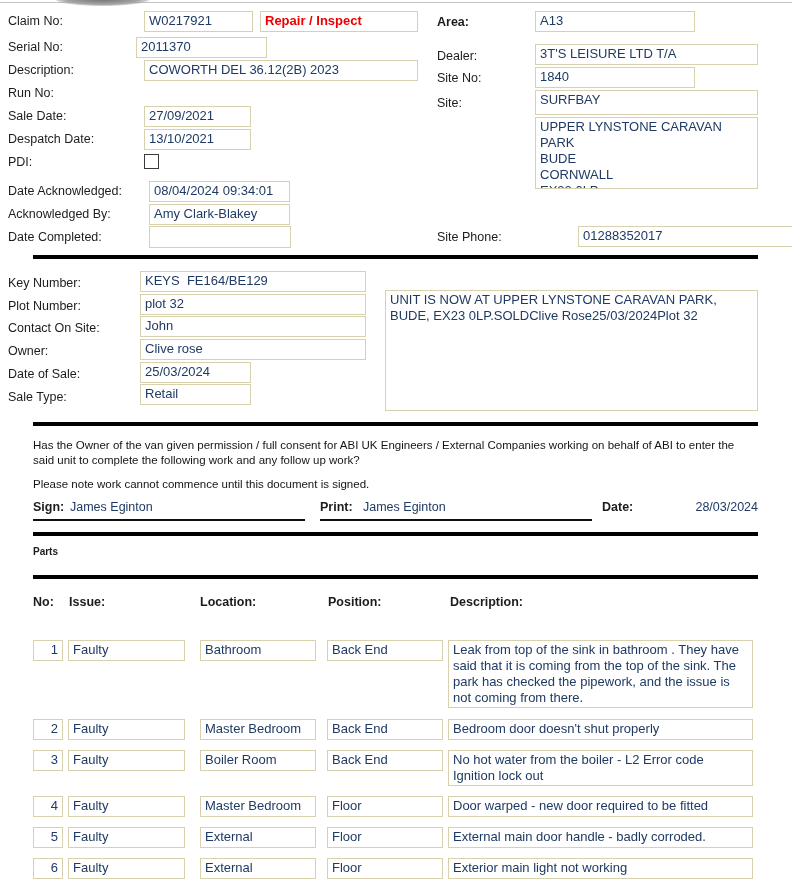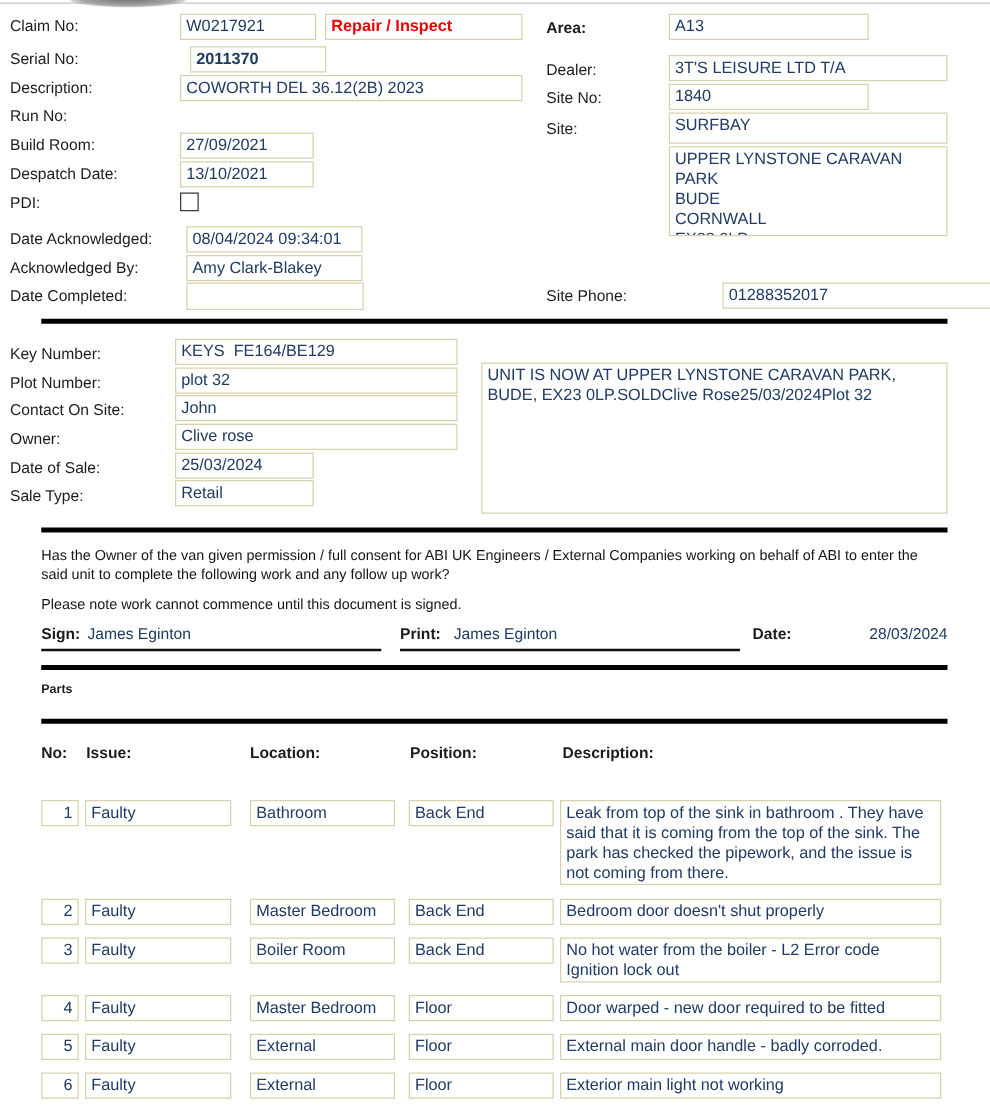--- a/index.html
+++ b/index.html
@@ -26,28 +26,28 @@
 
 <div id="page">
   <div class="top-line"></div>
   <div class="top-curl"></div>
 
   <div class="lbl" style="left:8px;top:14px;">Claim No:</div>
   <div class="box" style="left:144px;top:11px;width:109px;">W0217921</div>
   <div class="box red" style="left:260px;top:11px;width:158px;">Repair / Inspect</div>
 
   <div class="lbl" style="left:8px;top:40px;">Serial No:</div>
-  <div class="box" style="left:152px;top:37px;width:109px;font-weight:bold;">2011370</div>
+  <div class="box" style="left:136px;top:37px;width:131px;">2011370</div>
 
   <div class="lbl" style="left:8px;top:63px;">Description:</div>
   <div class="box" style="left:144px;top:60px;width:274px;">COWORTH DEL 36.12(2B) 2023</div>
 
   <div class="lbl" style="left:8px;top:86px;">Run No:</div>
 
-  <div class="lbl" style="left:8px;top:109px;">Build Room:</div>
+  <div class="lbl" style="left:8px;top:109px;">Sale Date:</div>
   <div class="box" style="left:144px;top:106px;width:107px;">27/09/2021</div>
 
   <div class="lbl" style="left:8px;top:132px;">Despatch Date:</div>
   <div class="box" style="left:144px;top:129px;width:107px;">13/10/2021</div>
 
   <div class="lbl" style="left:8px;top:155px;">PDI:</div>
   <div class="checkbox" style="left:144px;top:154px;"></div>
 
   <div class="lbl" style="left:8px;top:184px;">Date Acknowledged:</div>
   <div class="box" style="left:149px;top:181px;width:141px;">08/04/2024 09:34:01</div>

